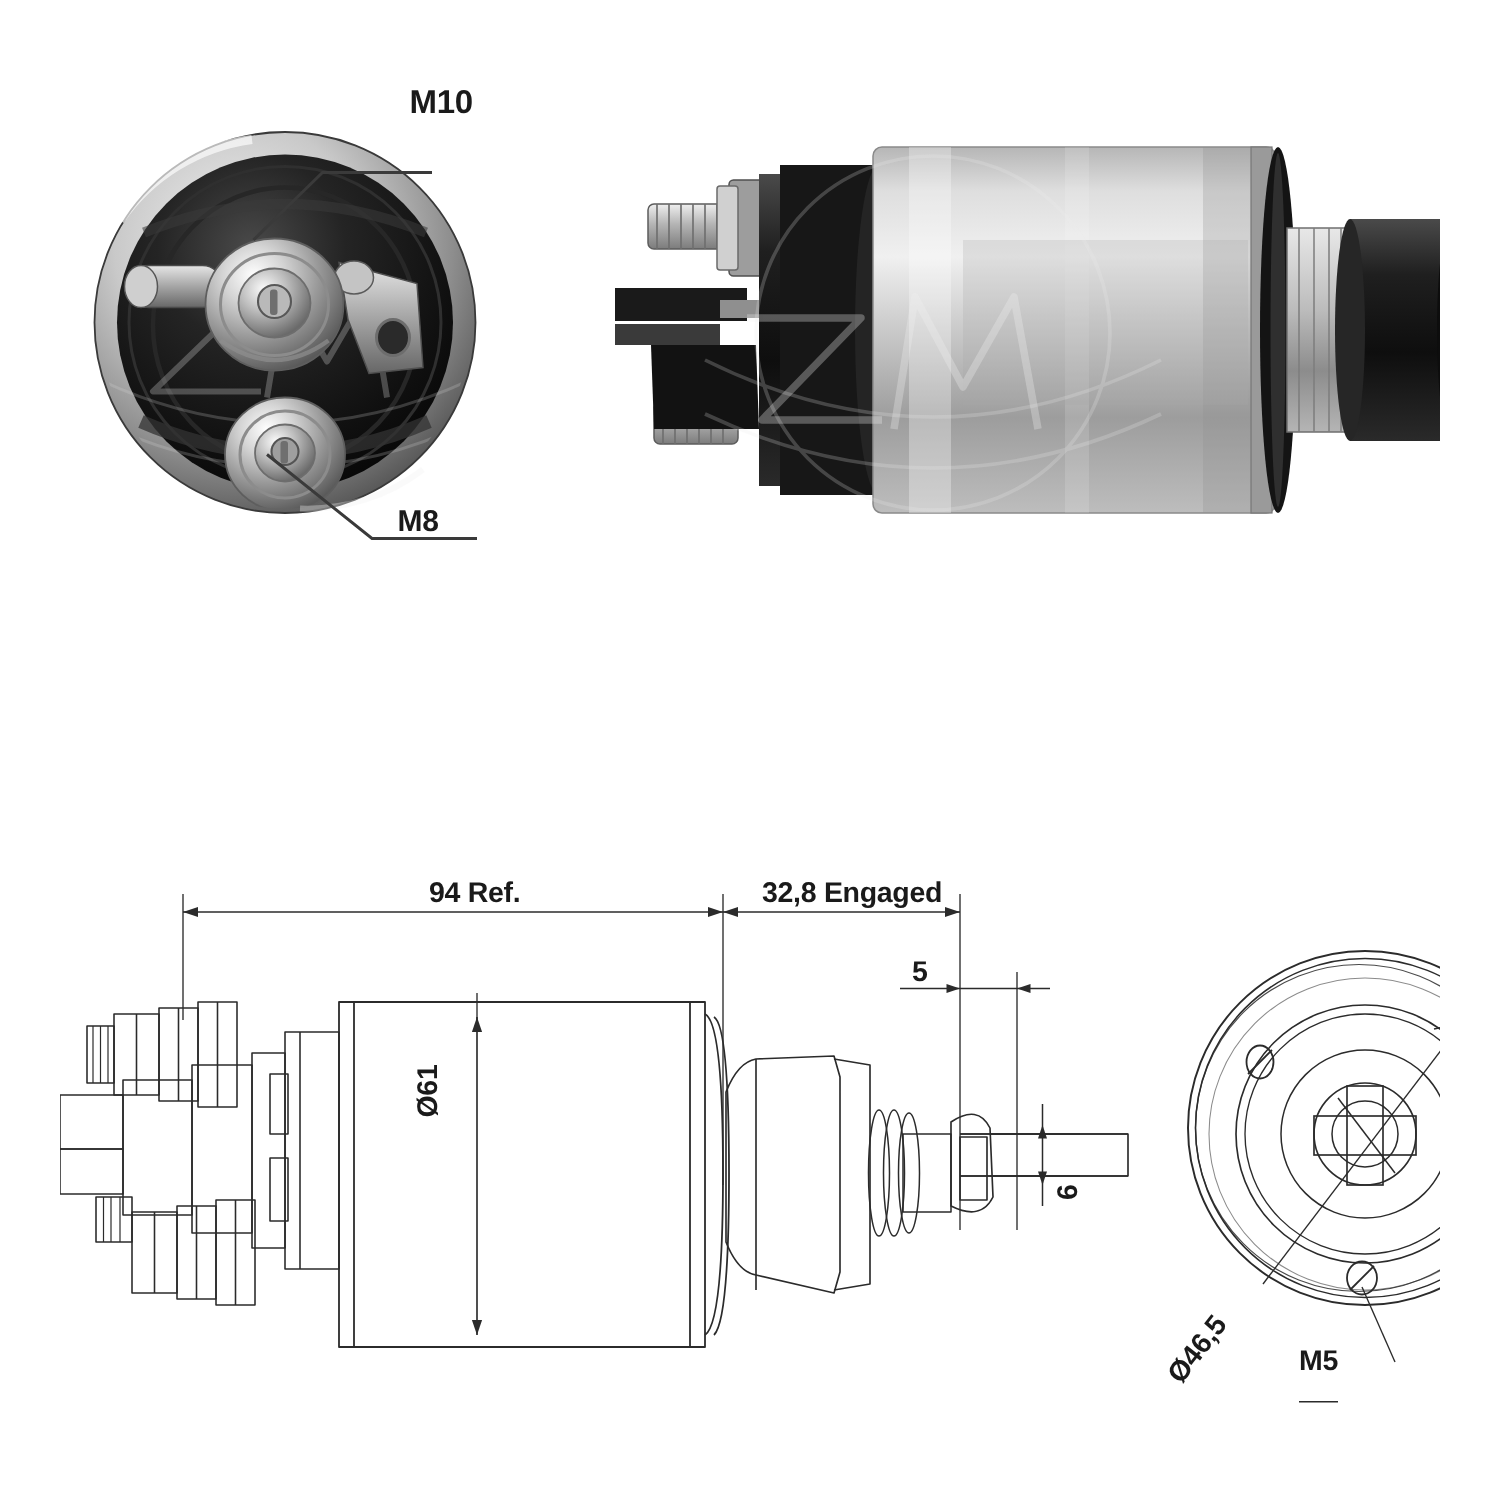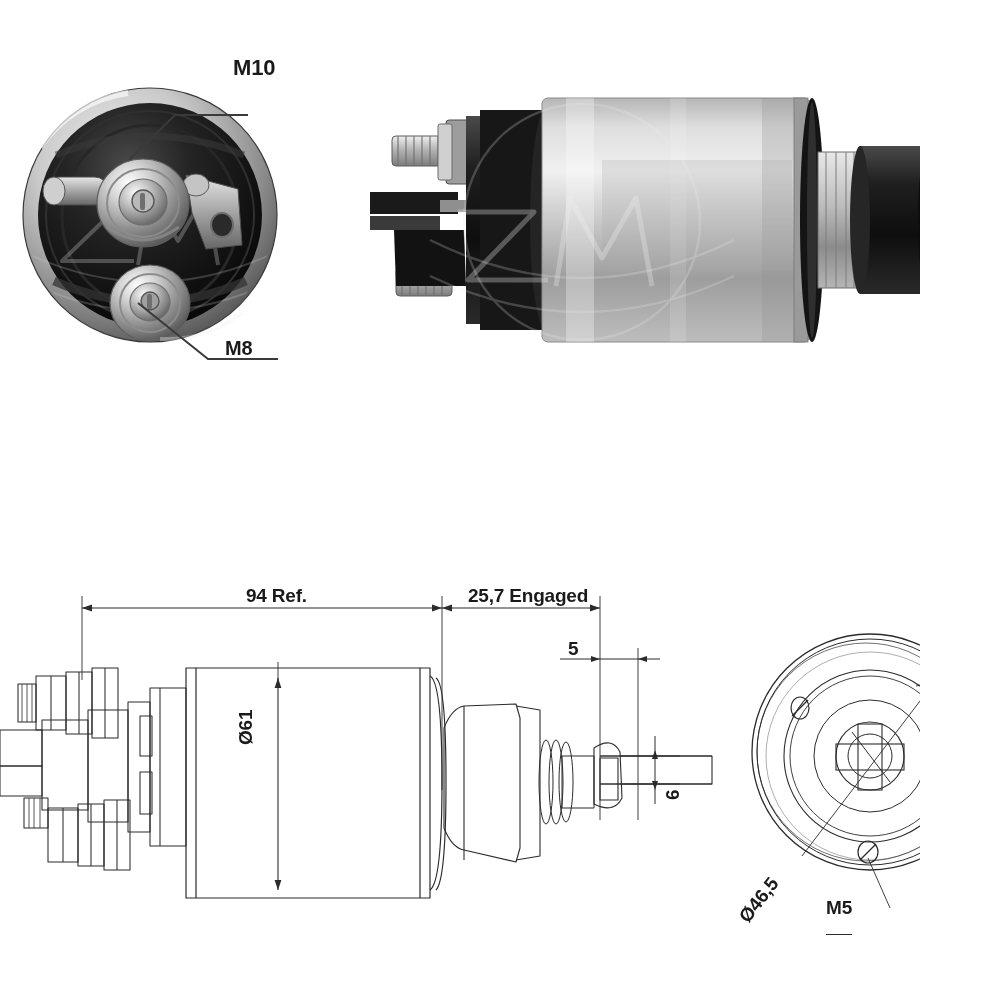--- a/index.html
+++ b/index.html
@@ -7,20 +7,21 @@
     padding: 0;
     background: #ffffff;
   }
   #page {
     position: relative;
     width: 920px;
     height: 1000px;
     background: #ffffff;
     overflow: hidden;
     font-family: "Liberation Sans", sans-serif;
+    margin-left: 40px;
   }
 
   
   .abs { position: absolute; }
   .lbl {
     position: absolute;
     font-family: "Liberation Sans", sans-serif;
     color: #1a1a1a;
     white-space: nowrap;
     letter-spacing: -0.2px;
@@ -366,21 +367,21 @@
           <line x1="600" y1="196" x2="712" y2="196"></line>
           <line x1="600" y1="224" x2="712" y2="224"></line>
           <path d="M620 196 L712 196 L712 224 L620 224"></path>
         </g>
       </g>
     </svg>
   </div>
 
   <div class="lbl" style="left:246px; top:585px; font-size:19px; font-weight:600;">94 Ref.</div>
 
-  <div class="lbl" style="left:468px; top:585px; font-size:19px; font-weight:600;">25,7 Engaged</div>
+  <div class="lbl" style="left:468px; top:585px; font-size:19px; font-weight:600;">32,8 Engaged</div>
 
   <div class="lbl" style="left:568px; top:638px; font-size:19px; font-weight:600;">5</div>
 
   <div class="lbl" style="left:235px; top:745px; font-size:19px; font-weight:600;
               transform: rotate(-90deg); transform-origin: left top;">Ø61</div>
 
   <div class="lbl" style="left:662px; top:800px; font-size:19px; font-weight:600;
               transform: rotate(-90deg); transform-origin: left top;">6</div>
 
   <div class="abs" style="left:740px; top:620px; width:260px; height:320px;">

